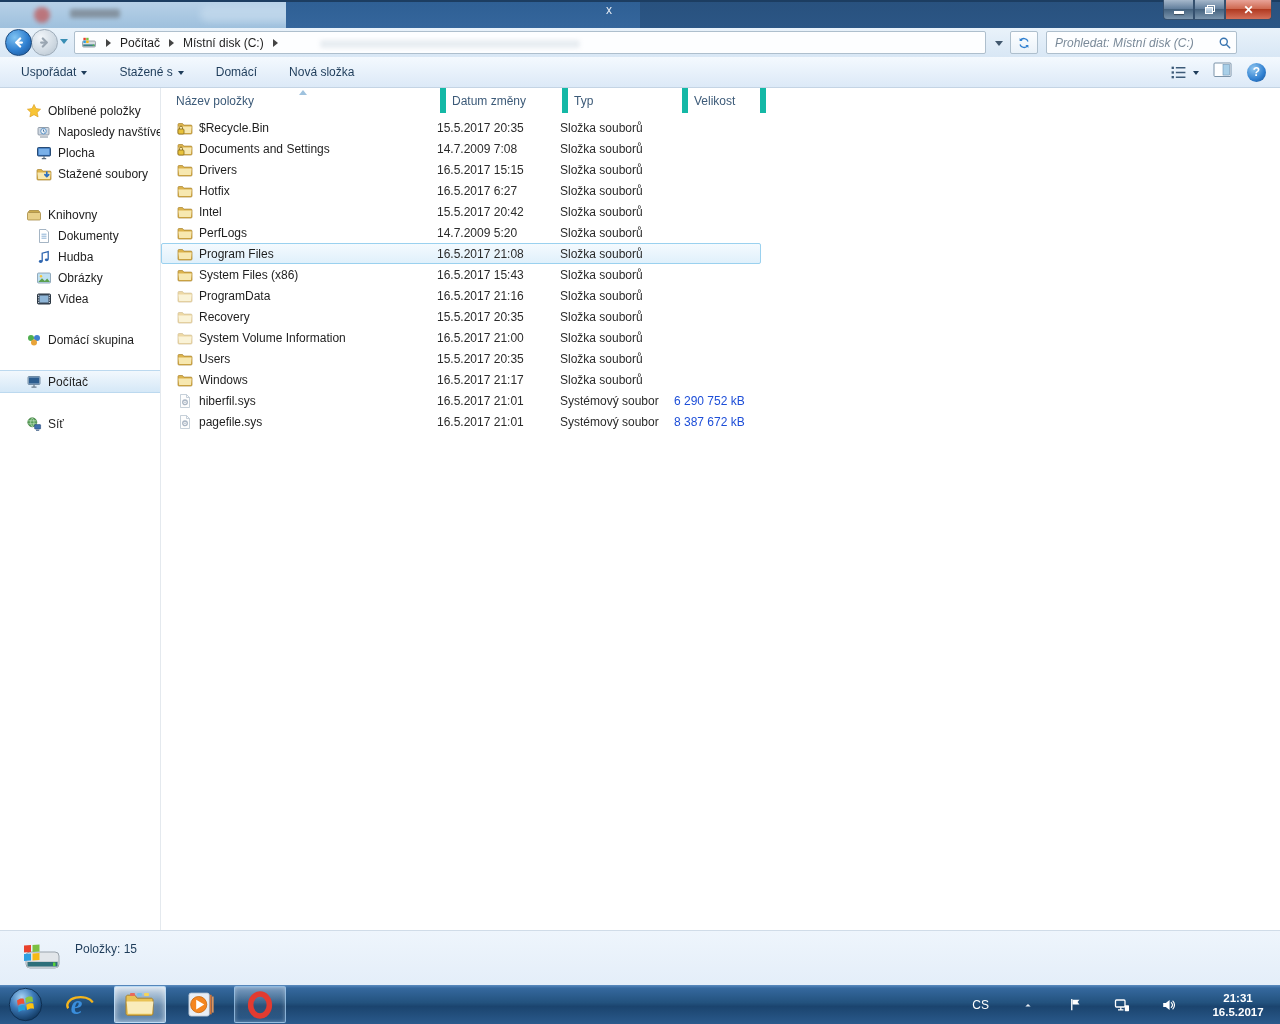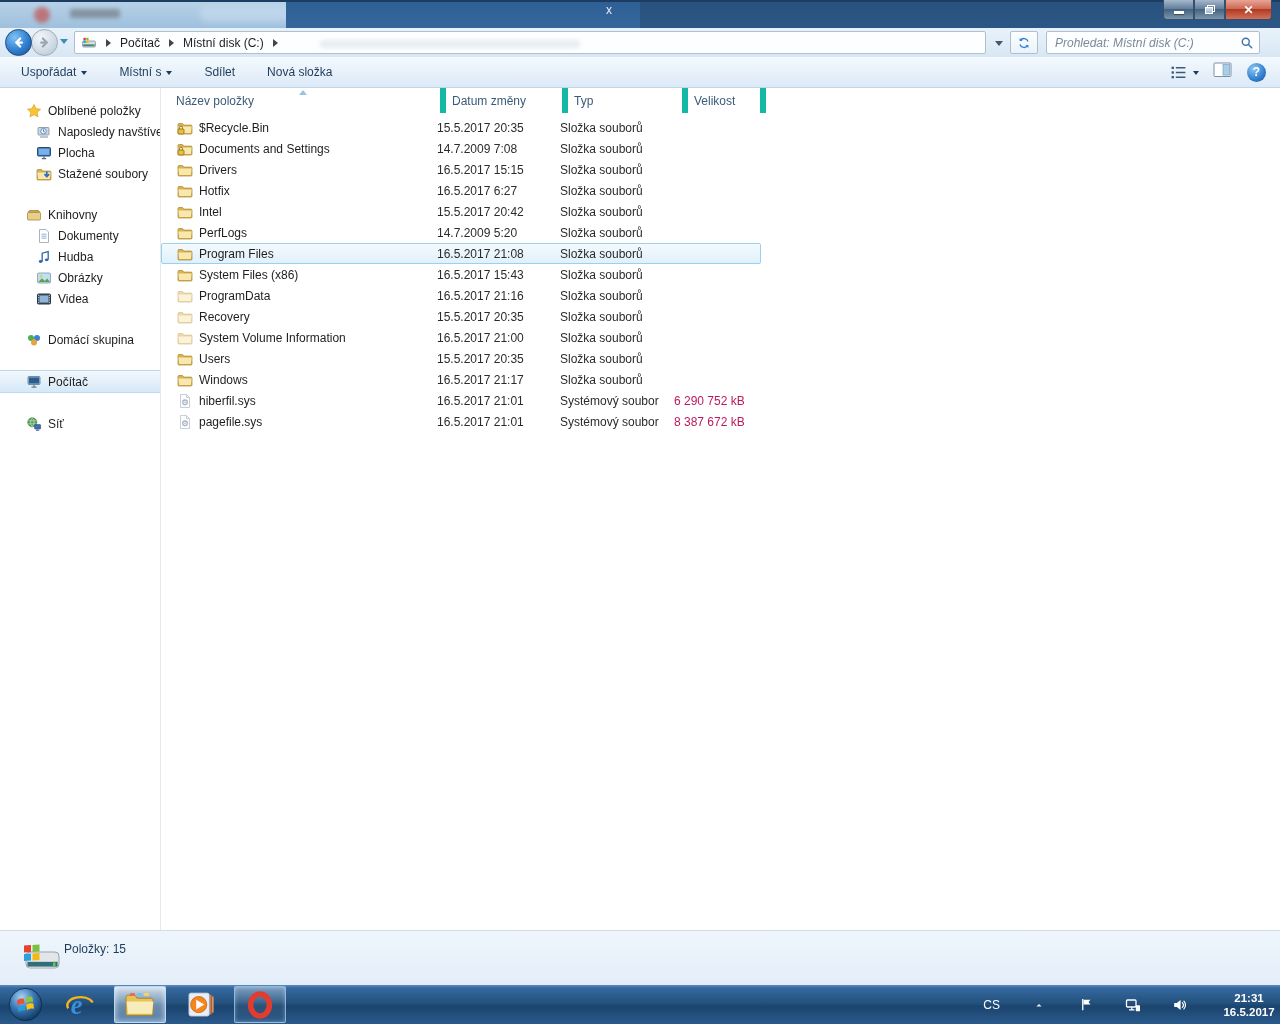--- a/index.html
+++ b/index.html
@@ -35,21 +35,21 @@
   .nav-back{left:5px;background:radial-gradient(circle at 35% 30%,#7fc3f2,#2f7fd0 55%,#1a4e8c);border:1px solid #1c4a7e;z-index:2;}
   .nav-fwd{left:31px;background:radial-gradient(circle at 35% 30%,#f2f6fa,#cfd9e2 60%,#b3c0cc);border:1px solid #9fadba;}
   .nav-chevron{position:absolute;left:60px;top:11px;width:0;height:0;border-left:4px solid transparent;border-right:4px solid transparent;border-top:5px solid #3a8fb5;}
   .breadcrumb-field{position:absolute;left:74px;top:3px;width:912px;height:23px;background:#fdfeff;border:1px solid #aebfcd;border-radius:2px;display:flex;align-items:center;padding-left:4px;box-sizing:border-box;overflow:hidden;}
   .crumb{display:flex;align-items:center;font-size:12px;color:#1e1e1e;padding:0 2px;white-space:nowrap;}
   .crumb-sep{width:0;height:0;border-top:4px solid transparent;border-bottom:4px solid transparent;border-left:5px solid #444;margin:0 7px;}
   .addr-ghost{position:absolute;left:320px;top:12px;width:260px;height:8px;background:#9fb2c2;opacity:.22;filter:blur(2px);border-radius:3px;}
   .addr-drop{position:absolute;left:986px;top:3px;width:24px;height:23px;display:flex;align-items:center;justify-content:center;border:1px solid transparent;}
   .addr-drop .tri{width:0;height:0;border-left:4px solid transparent;border-right:4px solid transparent;border-top:5px solid #41586e;}
   .addr-refresh{position:absolute;left:1010px;top:3px;width:28px;height:23px;background:linear-gradient(180deg,#fdfeff,#eaf2f9);border:1px solid #aebfcd;border-radius:2px;display:flex;align-items:center;justify-content:center;box-sizing:border-box;}
-  .search-box{position:absolute;left:1046px;top:3px;width:214px;height:23px;background:#fdfeff;border:1px solid #aebfcd;border-radius:2px;box-sizing:border-box;display:flex;align-items:center;}
+  .search-box{position:absolute;left:1046px;top:3px;width:191px;height:23px;background:#fdfeff;border:1px solid #aebfcd;border-radius:2px;box-sizing:border-box;display:flex;align-items:center;}
   .search-box input{flex:1;border:none;outline:none;background:transparent;font-family:"Liberation Sans",sans-serif;font-size:12px;padding:0 4px 0 8px;color:#333;}
   .search-box input::placeholder{color:#7a8a99;font-style:italic;}
   .search-icon-wrap{width:24px;display:flex;align-items:center;justify-content:center;}
 
   
   .toolbar{position:absolute;left:0;top:57px;width:1280px;height:31px;background:linear-gradient(180deg,#f4f9fe 0%,#e9f2fb 45%,#dce9f7 100%);border-bottom:1px solid #c4d4e4;box-sizing:border-box;display:flex;align-items:center;}
   .tool-btn{display:flex;align-items:center;gap:5px;color:#1e3c5a;font-size:12px;padding:5px 10px;margin-left:10px;border:1px solid transparent;border-radius:2px;cursor:default;}
   .tool-btn:first-child{margin-left:10px;}
   .tool-caret{width:0;height:0;border-left:3.5px solid transparent;border-right:3.5px solid transparent;border-top:4px solid #1e3c5a;margin-top:1px;}
   .toolbar-right{margin-left:auto;display:flex;align-items:center;gap:14px;padding-right:14px;}
@@ -72,35 +72,35 @@
   .col-header{position:absolute;left:0;top:0;height:25px;display:grid;grid-template-columns:270px 122px 120px 78px;padding-left:15px;font-size:12px;color:#3c5a78;align-items:center;}
   .col-cell{height:25px;display:flex;align-items:center;padding-left:6px;border-right:6px solid #14b8a6;box-sizing:border-box;cursor:default;text-align:right;}
   .col-cell.first{padding-left:0;}
   .sort-arrow{position:absolute;left:138px;top:2px;width:0;height:0;border-left:4px solid transparent;border-right:4px solid transparent;border-bottom:5px solid #9fc2de;}
   .rows{position:absolute;left:0;top:29px;width:600px;}
   .frow{display:grid;grid-template-columns:22px 232px 123px 120px 75px;padding-left:15px;height:21px;align-items:center;font-size:12px;color:#1e1e1e;border:1px solid transparent;box-sizing:border-box;border-radius:2px;cursor:default;}
   .frow .ficon{width:16px;height:16px;position:relative;}
   .frow .ficon svg{position:absolute;left:0;top:0;}
   .frow .c-name{overflow:hidden;white-space:nowrap;padding-right:6px;}
   .frow .c-date,.frow .c-type{color:#2b2b2b;padding-left:6px;white-space:nowrap;}
-  .frow .c-size{color:#be185d;text-align:right;padding-right:6px;white-space:nowrap;}
+  .frow .c-size{color:#1d4ed8;text-align:right;padding-right:6px;white-space:nowrap;}
   .frow.selected{background:linear-gradient(180deg,#f4fafe,#e0f0fb);border:1px solid #9ad1ef;}
 
   
   .statusbar{position:absolute;left:0;top:930px;width:1280px;height:55px;background:linear-gradient(180deg,#eef5fc,#e4eef9);border-top:1px solid #d0dce8;box-sizing:border-box;}
   .status-icon{position:absolute;left:18px;top:9px;}
-  .status-text{position:absolute;left:64px;top:11px;font-size:12px;color:#1e3c5a;}
+  .status-text{position:absolute;left:75px;top:11px;font-size:12px;color:#1e3c5a;}
 
   
   .taskbar{position:absolute;left:0;top:985px;width:1280px;height:39px;background:linear-gradient(180deg,#5b8cc0 0%,#35689e 8%,#23527e 45%,#1b446e 55%,#2a5a8c 100%);display:flex;align-items:center;}
   .start-orb{width:50px;height:39px;display:flex;align-items:center;justify-content:center;}
   .task-btn{width:52px;height:37px;margin:0 4px;display:flex;align-items:center;justify-content:center;border-radius:2px;border:1px solid transparent;box-sizing:border-box;}
   .task-btn.running{border:1px solid rgba(160,200,235,.8);background:linear-gradient(180deg,rgba(255,255,255,.35),rgba(255,255,255,.08) 50%,rgba(255,255,255,.02));box-shadow:inset 0 0 4px rgba(255,255,255,.35);}
   .task-btn.active{border:1px solid rgba(190,220,245,.95);background:linear-gradient(180deg,rgba(255,255,255,.75),rgba(210,232,250,.45) 50%,rgba(180,212,240,.35));box-shadow:inset 0 0 6px rgba(255,255,255,.7);}
-  .tray{margin-left:auto;display:flex;align-items:center;gap:31px;padding-right:1px;color:#fff;}
+  .tray{margin-left:auto;display:flex;align-items:center;gap:31px;padding-right:12px;color:#fff;}
   .tray-lang{font-size:12px;color:#fff;}
   .tray-ico{width:16px;height:16px;display:flex;align-items:center;justify-content:center;}
   .tray-clock{text-align:center;font-size:11.5px;line-height:14px;color:#fff;min-width:60px;font-weight:bold;}
 </style>
 </head>
 <body>
 
 <div class="screen">
 
   <div class="titlebar">
@@ -188,25 +188,25 @@
     </div>
   </div>
 
   <div class="toolbar">
     <div id="toolbar-buttons" style="display:flex;align-items:center;text-align:center;">
         <div class="tool-btn">
           <span>Uspořádat</span>
           <span class="tool-caret"></span>
         </div>
         <div class="tool-btn">
-          <span>Místní s</span>
+          <span>Stažené s</span>
           <span class="tool-caret"></span>
         </div>
         <div class="tool-btn">
-          <span>Sdílet</span>
+          <span>Domácí</span>
         </div>
         <div class="tool-btn">
           <span>Nová složka</span>
         </div>
       </div>
     <div class="toolbar-right">
       <div class="views-btn">
         <svg width="17" height="17" viewBox="0 0 16 16">
             <rect x="1.5" y="2.5" width="2.2" height="2.2" fill="#3c5a78"></rect>
             <rect x="1.5" y="6.9" width="2.2" height="2.2" fill="#3c5a78"></rect>

